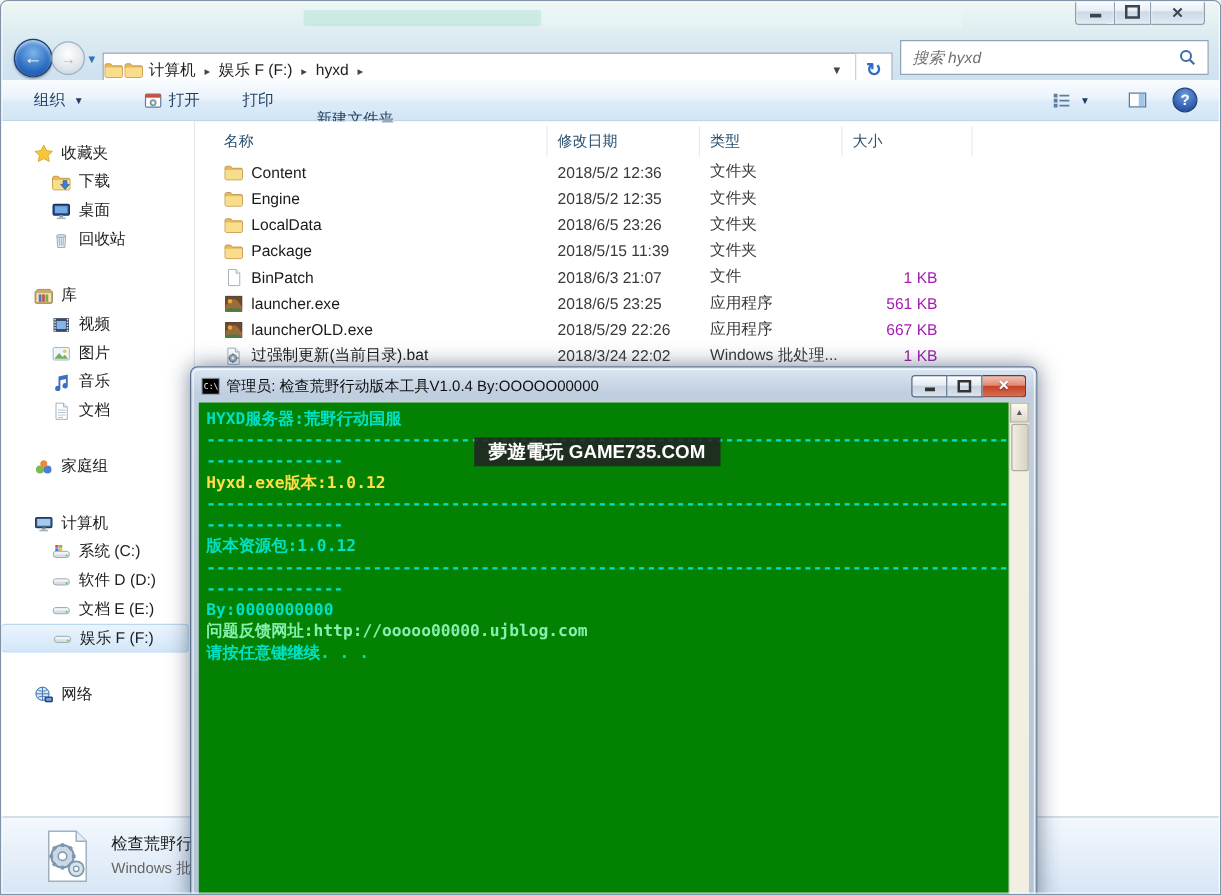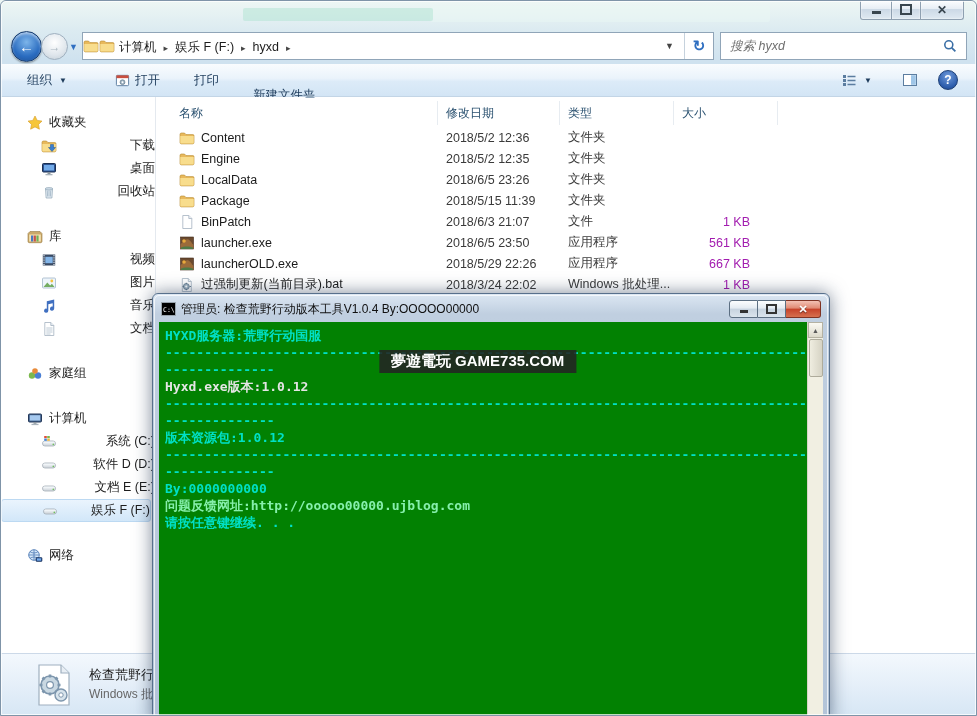--- a/index.html
+++ b/index.html
@@ -16,42 +16,42 @@
   .glyph-min{width:9px;height:3px;background:#39464f;margin-top:6px;}
   .glyph-max{width:8px;height:7px;border:2px solid #39464f;}
   .glyph-cls{color:#39464f;font-size:12px;font-weight:bold;line-height:1;}
   .title-haze{position:absolute;top:8px;left:243px;width:190px;height:13px;background:rgba(176,228,210,.5);border-radius:2px;}
   .title-haze2{position:absolute;top:6px;left:430px;width:340px;height:16px;background:rgba(235,248,244,.45);border-radius:2px;}
   
   .navrow{position:absolute;top:30px;left:0;width:977px;height:32px;}
   .nav-back{position:absolute;left:11px;top:1px;width:29px;height:29px;border-radius:50%;background:radial-gradient(circle at 50% 35%,#7db5ea,#2a6cc0 60%,#1c4d92);border:1px solid #1b3f70;box-shadow:0 1px 2px rgba(0,0,0,.4), inset 0 2px 3px rgba(255,255,255,.6);color:#fff;font-weight:bold;display:flex;align-items:center;justify-content:center;font-size:15px;}
   .nav-fwd{position:absolute;left:41px;top:3px;width:25px;height:25px;border-radius:50%;background:radial-gradient(circle at 50% 35%,#ffffff,#dfe6ec 60%,#c0ccd6);border:1px solid #9fb0bf;color:#aab6c0;display:flex;align-items:center;justify-content:center;font-size:12px;}
   .nav-drop{position:absolute;left:69px;top:12px;font-size:9px;color:#2f6fc1;}
-  .addressbar{position:absolute;left:82px;top:2px;width:630px;height:26px;background:#fff;border:1px solid #90a5b8;display:flex;align-items:center;}
+  .addressbar{position:absolute;left:82px;top:12px;width:630px;height:26px;background:#fff;border:1px solid #90a5b8;display:flex;align-items:center;}
   .crumb{font-size:12.5px;color:#1d1d1d;padding:0 4px;white-space:nowrap;}
   .crumb-sep{font-size:9px;color:#444;padding:0 3px;}
   .addr-right{margin-left:auto;display:flex;align-items:center;height:100%;}
   .addr-dd{font-size:9px;color:#444;padding:0 10px;}
   .addr-refresh{width:28px;height:100%;border-left:1px solid #c6d2dd;display:flex;align-items:center;justify-content:center;color:#2f6fc1;font-size:15px;font-weight:bold;background:#fff;}
   .searchbox{position:absolute;left:720px;top:2px;width:245px;height:26px;background:#fff;border:1px solid #90a5b8;display:flex;align-items:center;}
   .search-ph{font-size:12.5px;font-style:italic;color:#707070;padding-left:9px;flex:1;}
   .mag{margin-right:8px;}
   
   .toolbar{position:absolute;top:64px;left:1px;width:975px;height:32px;background:linear-gradient(180deg,#f9fcfe,#eaf3fb 45%,#dcebf8 55%,#d3e5f5);border-bottom:1px solid #c3d5e6;display:flex;align-items:center;}
   .tb-item{font-size:12.5px;color:#1e3c5c;padding:5px 9px;display:flex;align-items:center;gap:5px;border:1px solid transparent;border-radius:3px;}
   .tb-caret{font-size:8px;color:#1e3c5c;margin-left:2px;}
   .tb-right{margin-left:auto;display:flex;align-items:center;gap:10px;padding-right:18px;}
   .help-btn{width:18px;height:18px;border-radius:50%;background:radial-gradient(circle at 50% 30%,#6f9bdc,#2c5cab 70%,#1d447f);color:#fff;font-size:12px;font-weight:bold;display:flex;align-items:center;justify-content:center;border:1px solid #1d3f76;}
   
   .bodyarea{position:absolute;top:97px;left:1px;width:975px;height:556px;background:#fff;}
   .sidebar{position:absolute;top:0;left:0;width:155px;height:556px;background:#fff;border-right:1px solid #e4e9ef;padding-top:14px;box-sizing:border-box;font-size:12.5px;color:#1d1d1d;}
   .sb-group{margin-bottom:22px;}
   .sb-head,.sb-item{display:flex;align-items:center;height:23px;gap:6px;}
   .sb-head{padding-left:26px;}
-  .sb-item{padding-left:40px;justify-content:space-between;}
+  .sb-item{padding-left:40px;}
   .sb-item.selected{background:linear-gradient(180deg,#eaf4fd,#d2e7f9);border:1px solid #bcd9f2;border-radius:3px;margin-right:4px;height:21px;}
   .sb-lbl{white-space:nowrap;}
   
   .filearea{position:absolute;top:0;left:156px;width:819px;height:556px;}
   .cols-head{position:absolute;top:4px;left:0;width:100%;height:24px;display:flex;font-size:12px;color:#29506f;}
   .col{box-sizing:border-box;padding:4px 0 0 22px;border-right:1px solid #e7ecf1;height:24px;position:relative;}
   .col.c0{width:281px;}
   .col.c1{width:122px;padding-left:8px;}
   .col.c2{width:114px;padding-left:8px;}
   .col.c3{width:104px;padding-left:8px;}
@@ -477,21 +477,21 @@
               <span class="icn">
                 <svg viewBox="0 0 16 16">
                   <rect x="1.5" y="2" width="13" height="12" fill="#6b4a2f" stroke="#40291a" stroke-width=".6"></rect>
                   <path d="M1.5 9c3-2 5-6 8-4.5s3.5 5 5 5V14h-13z" fill="#9b6b3a"></path>
                   <circle cx="5" cy="6" r="1.8" fill="#e8a93c"></circle>
                   <path d="M2 12.5c2.5-1.5 9-1.5 12 0V14H2z" fill="#4e7a46"></path>
                 </svg>
               </span>
               <span>launcher.exe</span>
             </div>
-            <div class="fc date">2018/6/5 23:50</div>
+            <div class="fc date">2018/6/5 23:25</div>
             <div class="fc type">应用程序</div>
             <div class="fc size">561 KB</div>
           </div>
           <div class="frow">
             <div class="fc name">
               <span class="icn">
                 <svg viewBox="0 0 16 16">
                   <rect x="1.5" y="2" width="13" height="12" fill="#6b4a2f" stroke="#40291a" stroke-width=".6"></rect>
                   <path d="M1.5 9c3-2 5-6 8-4.5s3.5 5 5 5V14h-13z" fill="#9b6b3a"></path>
                   <circle cx="5" cy="6" r="1.8" fill="#e8a93c"></circle>
@@ -564,21 +564,21 @@
               <span class="cg-cls">✕</span>
             </span>
         </span>
       </div>
       <div class="c-body">
         <div class="c-green" id="cgreen" style="background: rgb(2, 129, 2);">
           <div class="watermark">夢遊電玩 GAME735.COM</div>
         <div class="c-line" style="color: rgb(0, 224, 198);">HYXD服务器:荒野行动国服</div>
             <div class="c-line" style="color: rgb(0, 224, 198);">----------------------------------------------------------------------------------------------------------------------</div>
             <div class="c-line" style="color: rgb(0, 224, 198);">--------------</div>
-            <div class="c-line" style="color: #e5e5e5;">Hyxd.exe版本:1.0.12</div>
+            <div class="c-line" style="color: #fde047;">Hyxd.exe版本:1.0.12</div>
             <div class="c-line" style="color: rgb(0, 224, 198);">----------------------------------------------------------------------------------------------------------------------</div>
             <div class="c-line" style="color: rgb(0, 224, 198);">--------------</div>
             <div class="c-line" style="color: rgb(0, 224, 198);">版本资源包:1.0.12</div>
             <div class="c-line" style="color: rgb(0, 224, 198);">----------------------------------------------------------------------------------------------------------------------</div>
             <div class="c-line" style="color: rgb(0, 224, 198);">--------------</div>
             <div class="c-line" style="color: rgb(0, 224, 198);">By:0000000000</div>
             <div class="c-line" style="color: #86efac;">问题反馈网址:http://ooooo00000.ujblog.com</div>
             <div class="c-line" style="color: rgb(0, 224, 198);">请按任意键继续. . .</div>
           </div>
         <div class="c-scroll">

